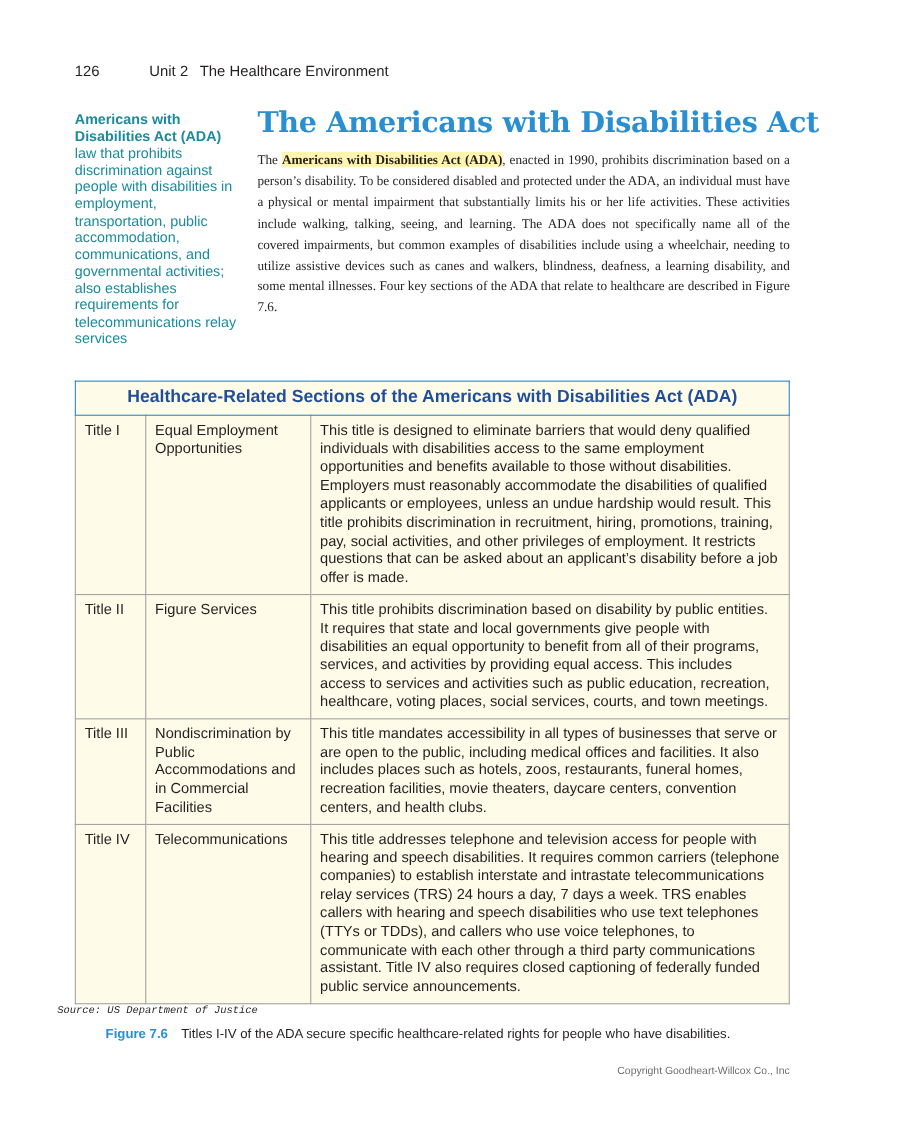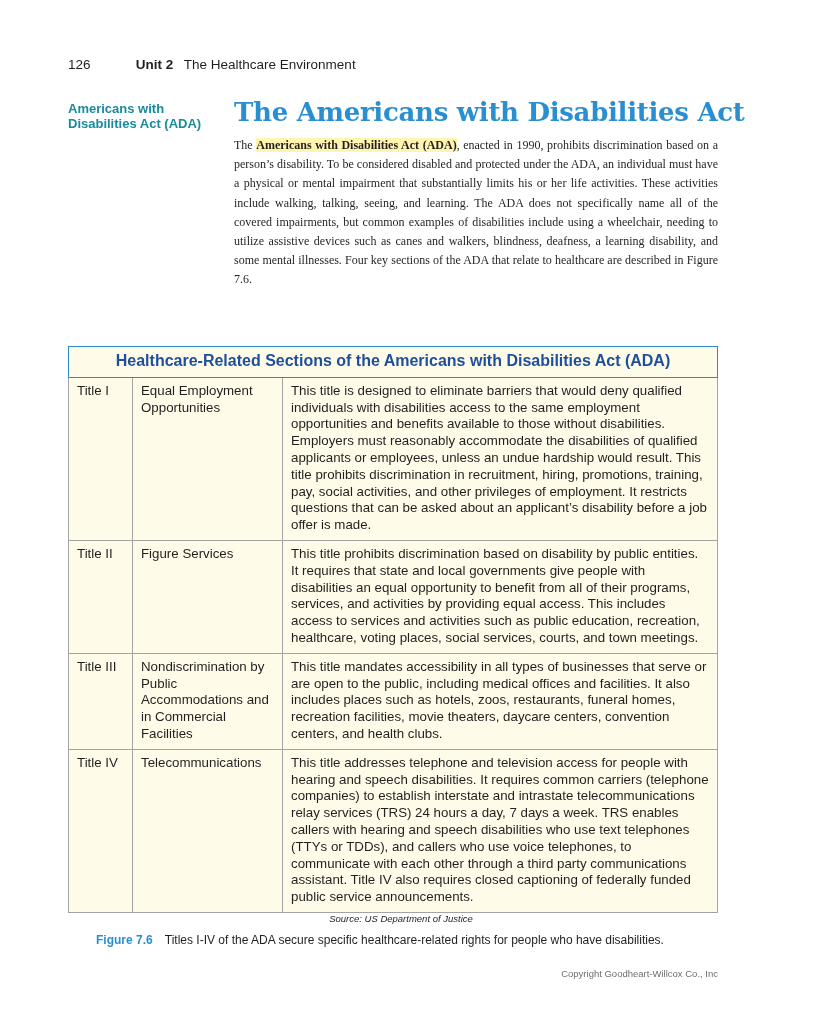--- a/index.html
+++ b/index.html
@@ -1,45 +1,46 @@
 <!DOCTYPE html>
 <html><head>
 <meta charset="utf-8">
 <style>
   html, body { margin: 0; padding: 0; background: #ffffff; }
   body { width: 816px; height: 1023px; position: relative; overflow: hidden; font-family: "Liberation Sans", sans-serif; color: #231f20; }
   .running-head { position: absolute; left: 68px; top: 57px; font-size: 13.5px; color: #231f20; }
   .running-head .page-num { display: inline-block; width: 64px; }
-  .running-head .unit { font-weight: bold; margin-right: 7px; }
+  .running-head .unit { font-weight: normal; margin-right: 7px; }
   .margin-glossary { position: absolute; left: 68px; top: 101px; width: 150px; font-size: 13px; line-height: 15.3px; color: #1a8a9c; }
   .margin-glossary .term { font-weight: bold; display: block; }
   .section-title { position: absolute; left: 234px; top: 97px; margin: 0; font-family: "DejaVu Serif", serif; font-size: 26px; font-weight: bold; color: #2a8fd0; letter-spacing: -0.3px; }
   .body-para { position: absolute; left: 234px; top: 136px; width: 484px; margin: 0; font-family: "Liberation Serif", serif; font-size: 12px; line-height: 19.2px; text-align: justify; color: #231f20; }
   .body-para .hl { background: #fff5b0; font-weight: bold; }
   .figure-table { position: absolute; left: 68px; top: 346px; width: 650px; border-collapse: collapse; background: #fefbe9; font-size: 13.3px; line-height: 16.8px; }
   .figure-table th { border: 1px solid #2e8ac6; padding: 6px 12px 7px; font-size: 16px; font-weight: bold; color: #1f4e9a; text-align: center; }
   .figure-table td { border: 1px solid #a3a3a3; vertical-align: top; padding: 5px 8px 6px 8px; color: #231f20; }
   .figure-table td.col-title { width: 47px; }
   .figure-table td.col-name { width: 133px; }
-  .source { position: absolute; left: 76px; top: 913px; width: 650px; text-align: center; font-size: 9.5px; font-style: italic; color: #231f20; }
+  .source { position: absolute; left: 52px; top: 913px; width: 650px; text-align: left; font-size: 9.5px; font-style: italic; color: #231f20; font-family: Liberation Mono, monospace; }
   .caption { position: absolute; left: 68px; top: 933px; font-size: 12px; color: #231f20; padding-left: 28px; }
   .caption .fig-label { font-weight: bold; color: #2a8fd0; margin-right: 9px; }
   .copyright { position: absolute; right: 98px; top: 968px; font-size: 9.5px; color: #6d6e71; }
 </style>
 </head>
 <body>
 
 <div class="running-head">
   <span class="page-num">126</span>
   <span class="unit">Unit 2</span>
   <span>The Healthcare Environment</span>
 </div>
 
 <div class="margin-glossary">
   <span class="term">Americans with Disabilities Act (ADA)</span>
+  <span>law that prohibits discrimination against people with disabilities in employment, transportation, public accommodation, communications, and governmental activities; also establishes requirements for telecommunications relay services</span>
 </div>
 
 <h1 class="section-title">The Americans with Disabilities Act</h1>
 
 <p class="body-para"><span>The </span><span class="hl">Americans with Disabilities Act (ADA)</span><span>, enacted in 1990, prohibits discrimination based on a person’s disability. To be considered disabled and protected under the ADA, an individual must have a physical or mental impairment that substantially limits his or her life activities. These activities include walking, talking, seeing, and learning. The ADA does not specifically name all of the covered impairments, but common examples of disabilities include using a wheelchair, needing to utilize assistive devices such as canes and walkers, blindness, deafness, a learning disability, and some mental illnesses. Four key sections of the ADA that relate to healthcare are described in Figure 7.6.</span></p>
 
 <table class="figure-table">
   <thead>
     <tr>
       <th colspan="3">Healthcare-Related Sections of the Americans with Disabilities Act (ADA)</th>

